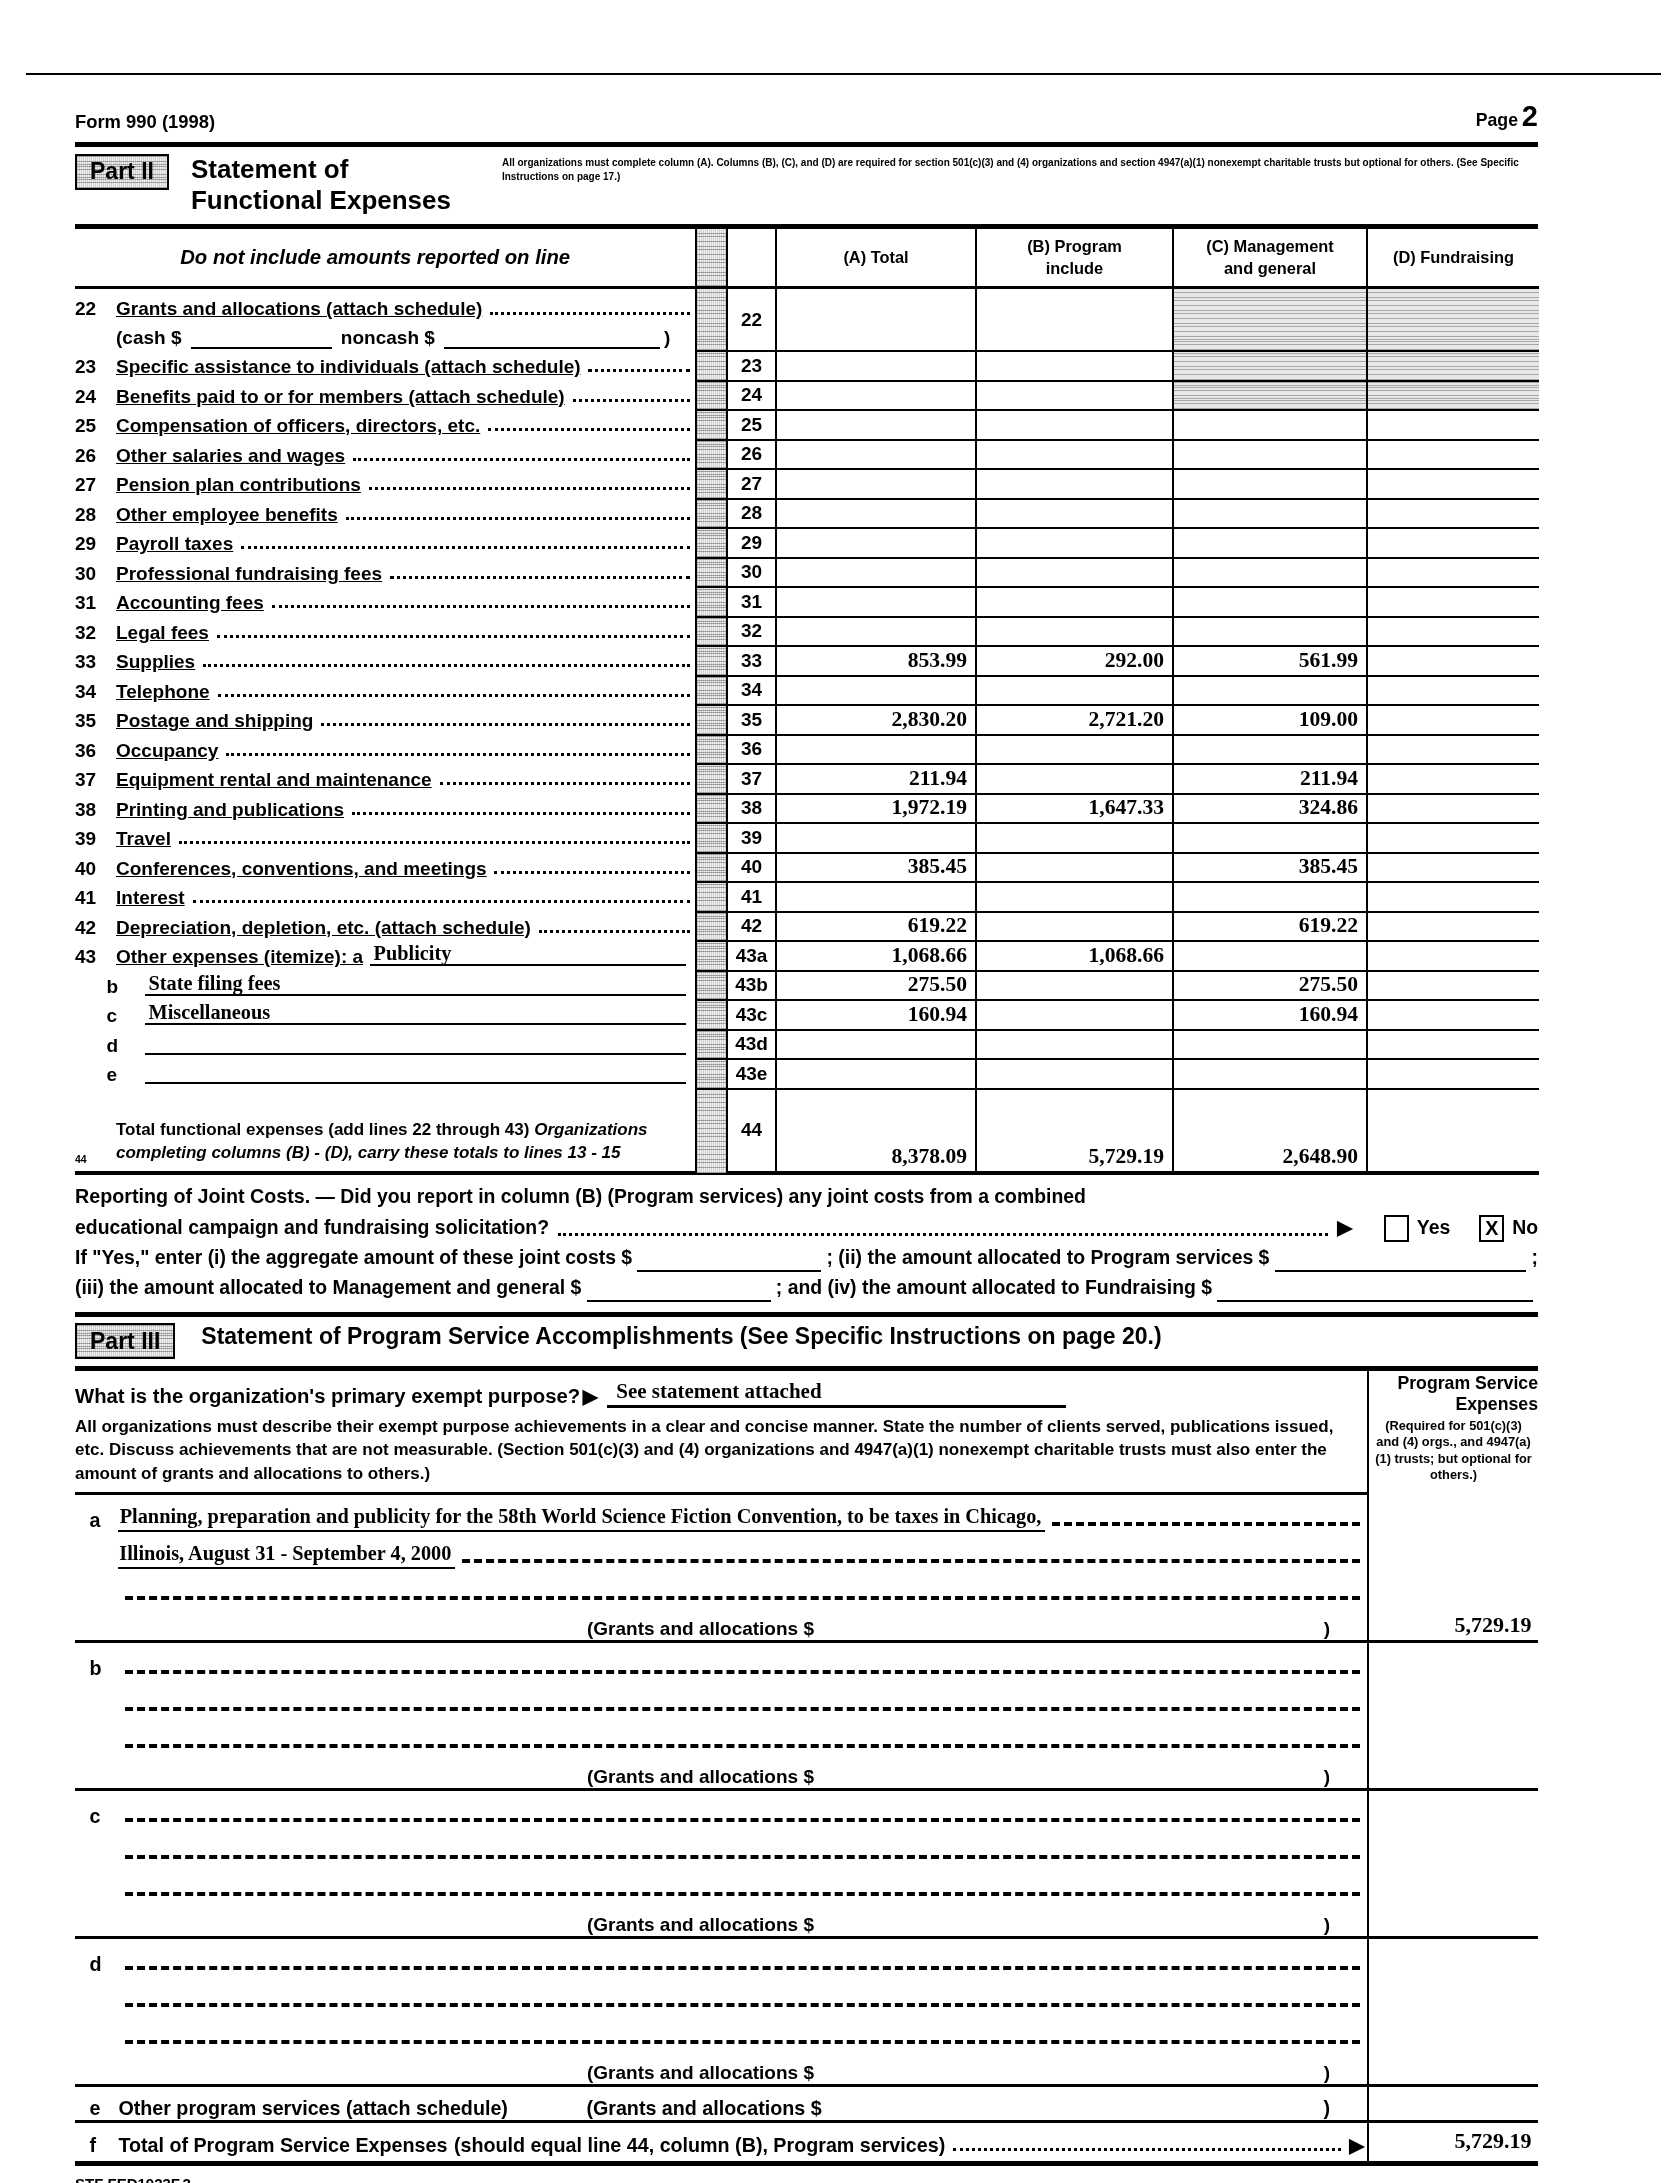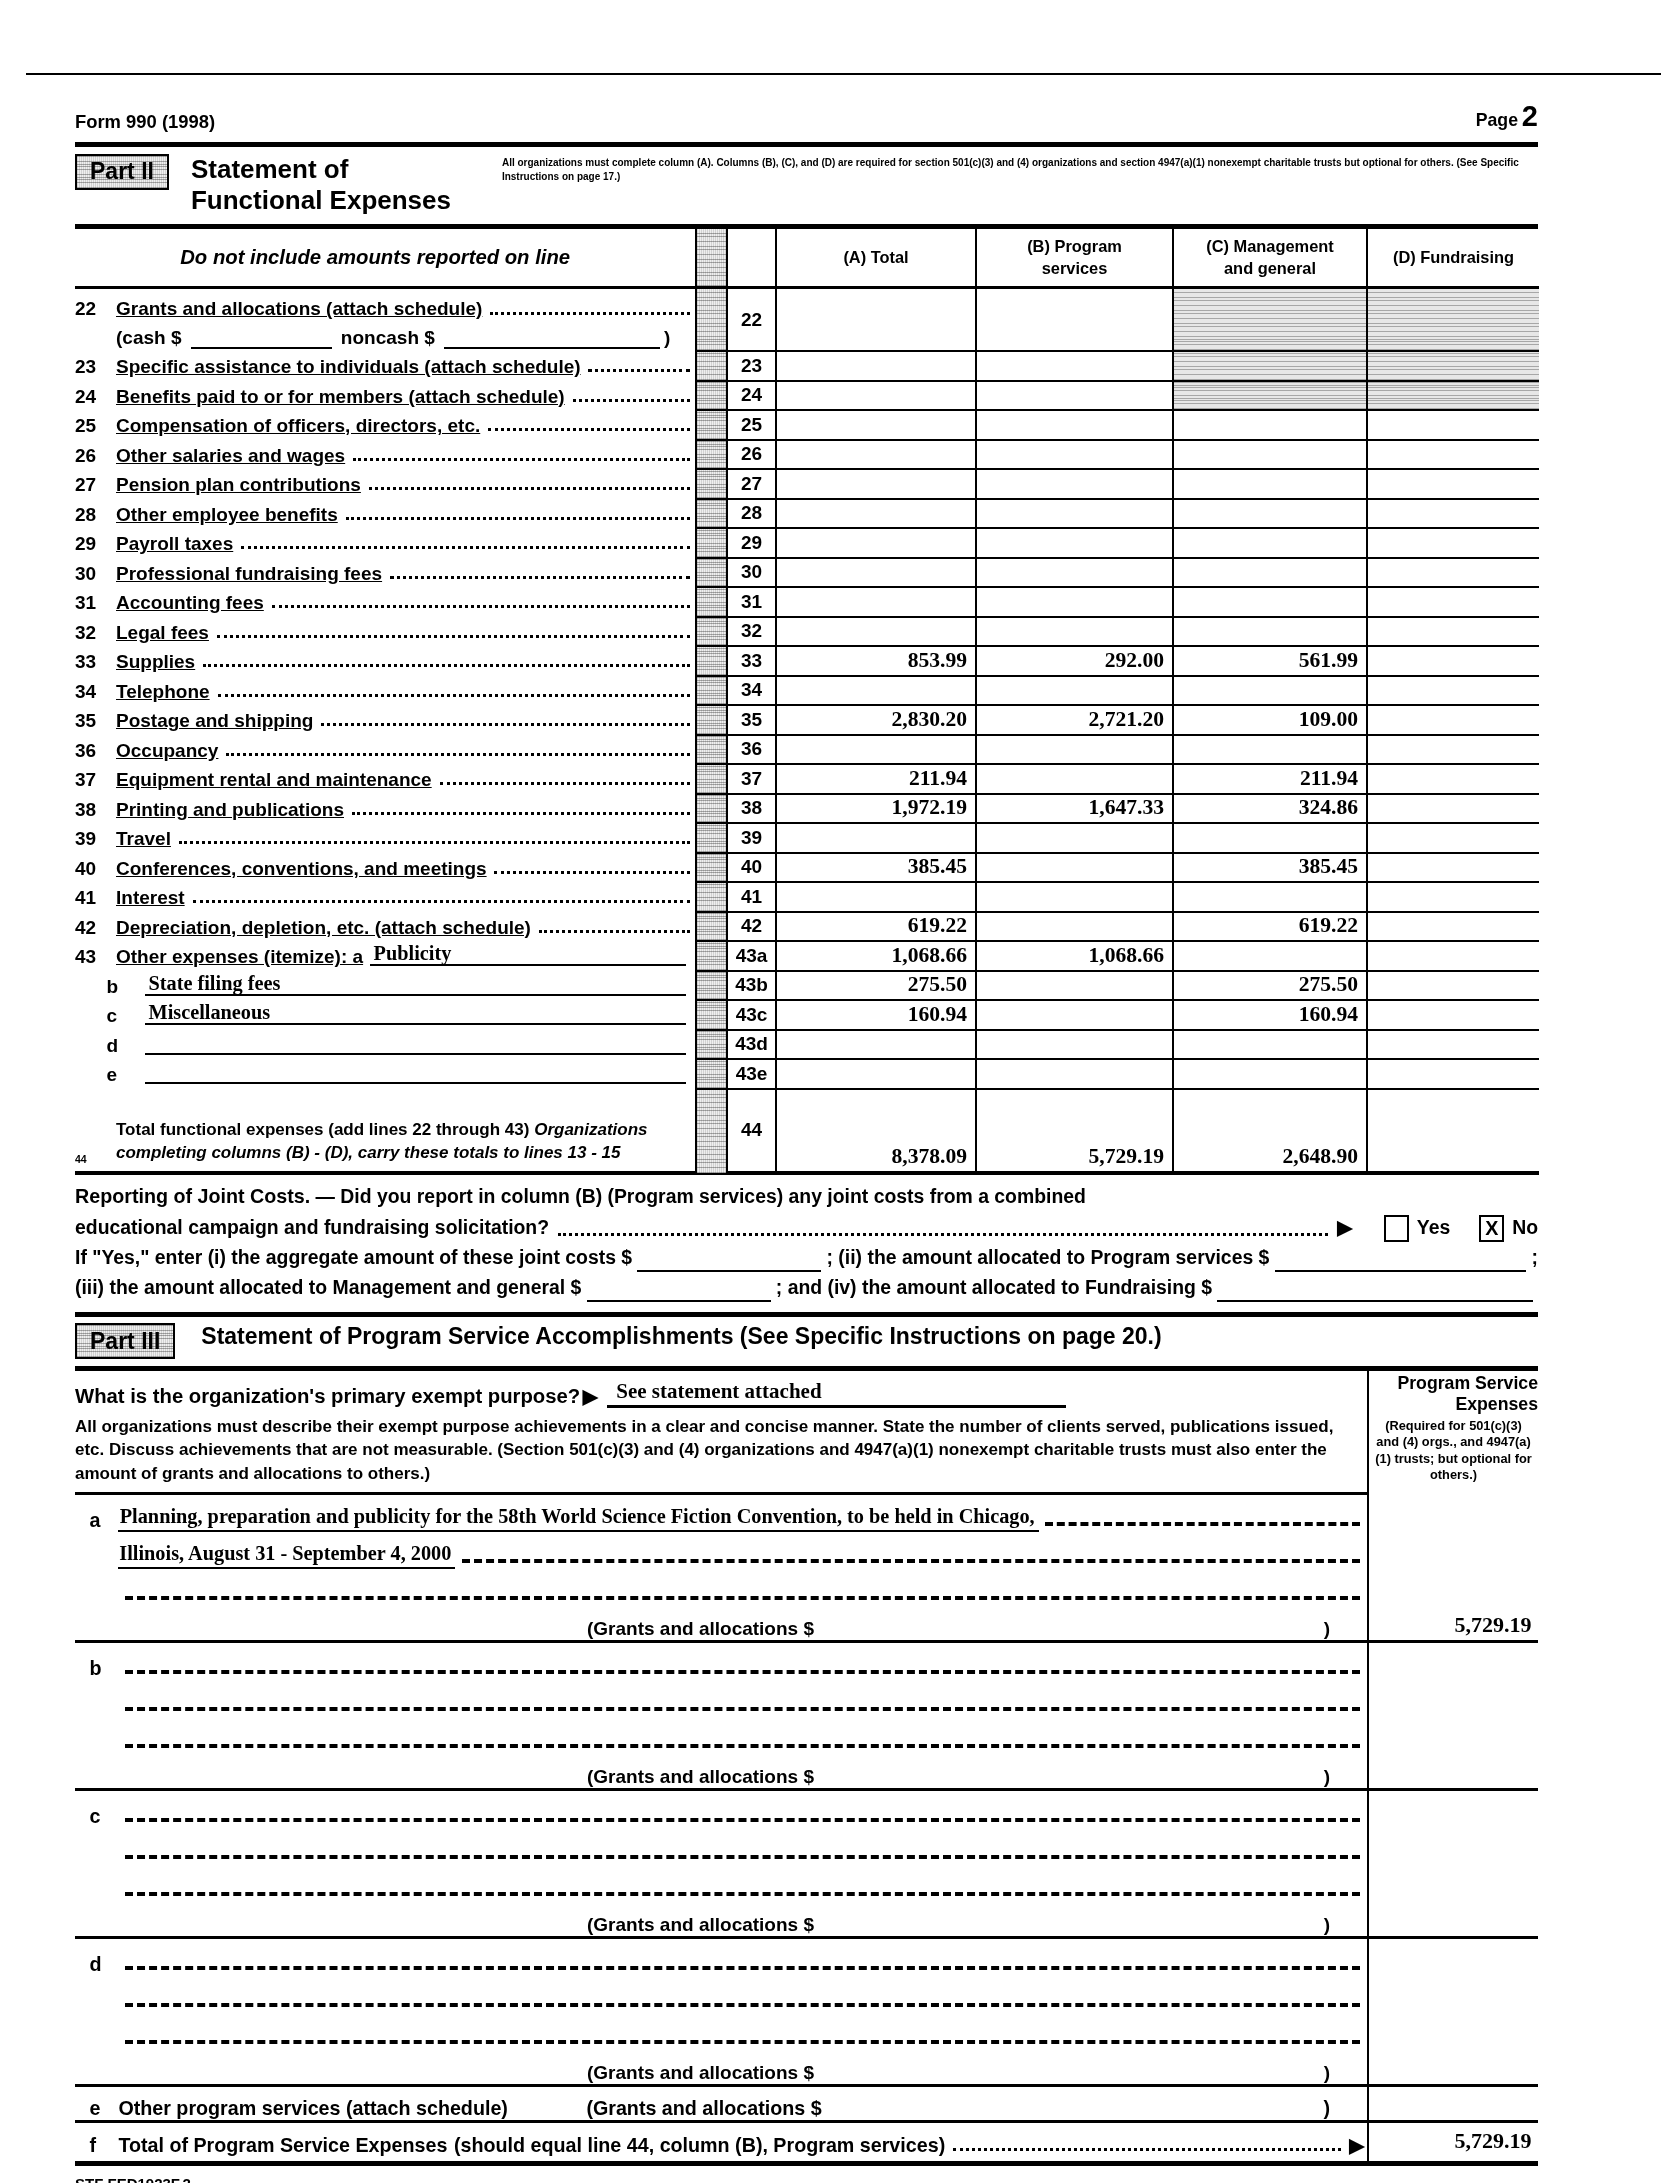--- a/index.html
+++ b/index.html
@@ -148,21 +148,21 @@
       <div class="note">
         <div>Do not include amounts reported on line</div>
       </div>
       <div class="hs hatch"></div>
       <div class="numh"></div>
       <div class="colh bR">
           <div>(A) Total</div>
         </div>
       <div class="colh bR">
           <div>(B) Program</div>
-          <div>services</div>
+          <div>include</div>
         </div>
       <div class="colh bR">
           <div>(C) Management</div>
           <div>and general</div>
         </div>
       <div class="colh">
           <div>(D) Fundraising</div>
         </div>
     </div>
 
@@ -583,21 +583,21 @@
         <div class="pseHead">
           <div>Program Service</div>
           <div>Expenses</div>
         </div>
         <div class="pseNote">(Required for 501(c)(3) and (4) orgs., and 4947(a)(1) trusts; but optional for others.)</div>
       </div>
 
       <div class="sec">
         <div class="secline">
           <span class="slet">a</span>
-          <span class="sentry">Planning, preparation and publicity for the 58th World Science Fiction Convention, to be held in Chicago,</span>
+          <span class="sentry">Planning, preparation and publicity for the 58th World Science Fiction Convention, to be taxes in Chicago,</span>
           <span class="dashfill"></span>
         </div>
         <div class="secline ind">
           <span class="sentry">Illinois, August 31 - September 4, 2000</span>
           <span class="dashfill"></span>
         </div>
         <div class="secline ind">
             <span class="dashfill"></span>
           </div>
         <div class="grants">

